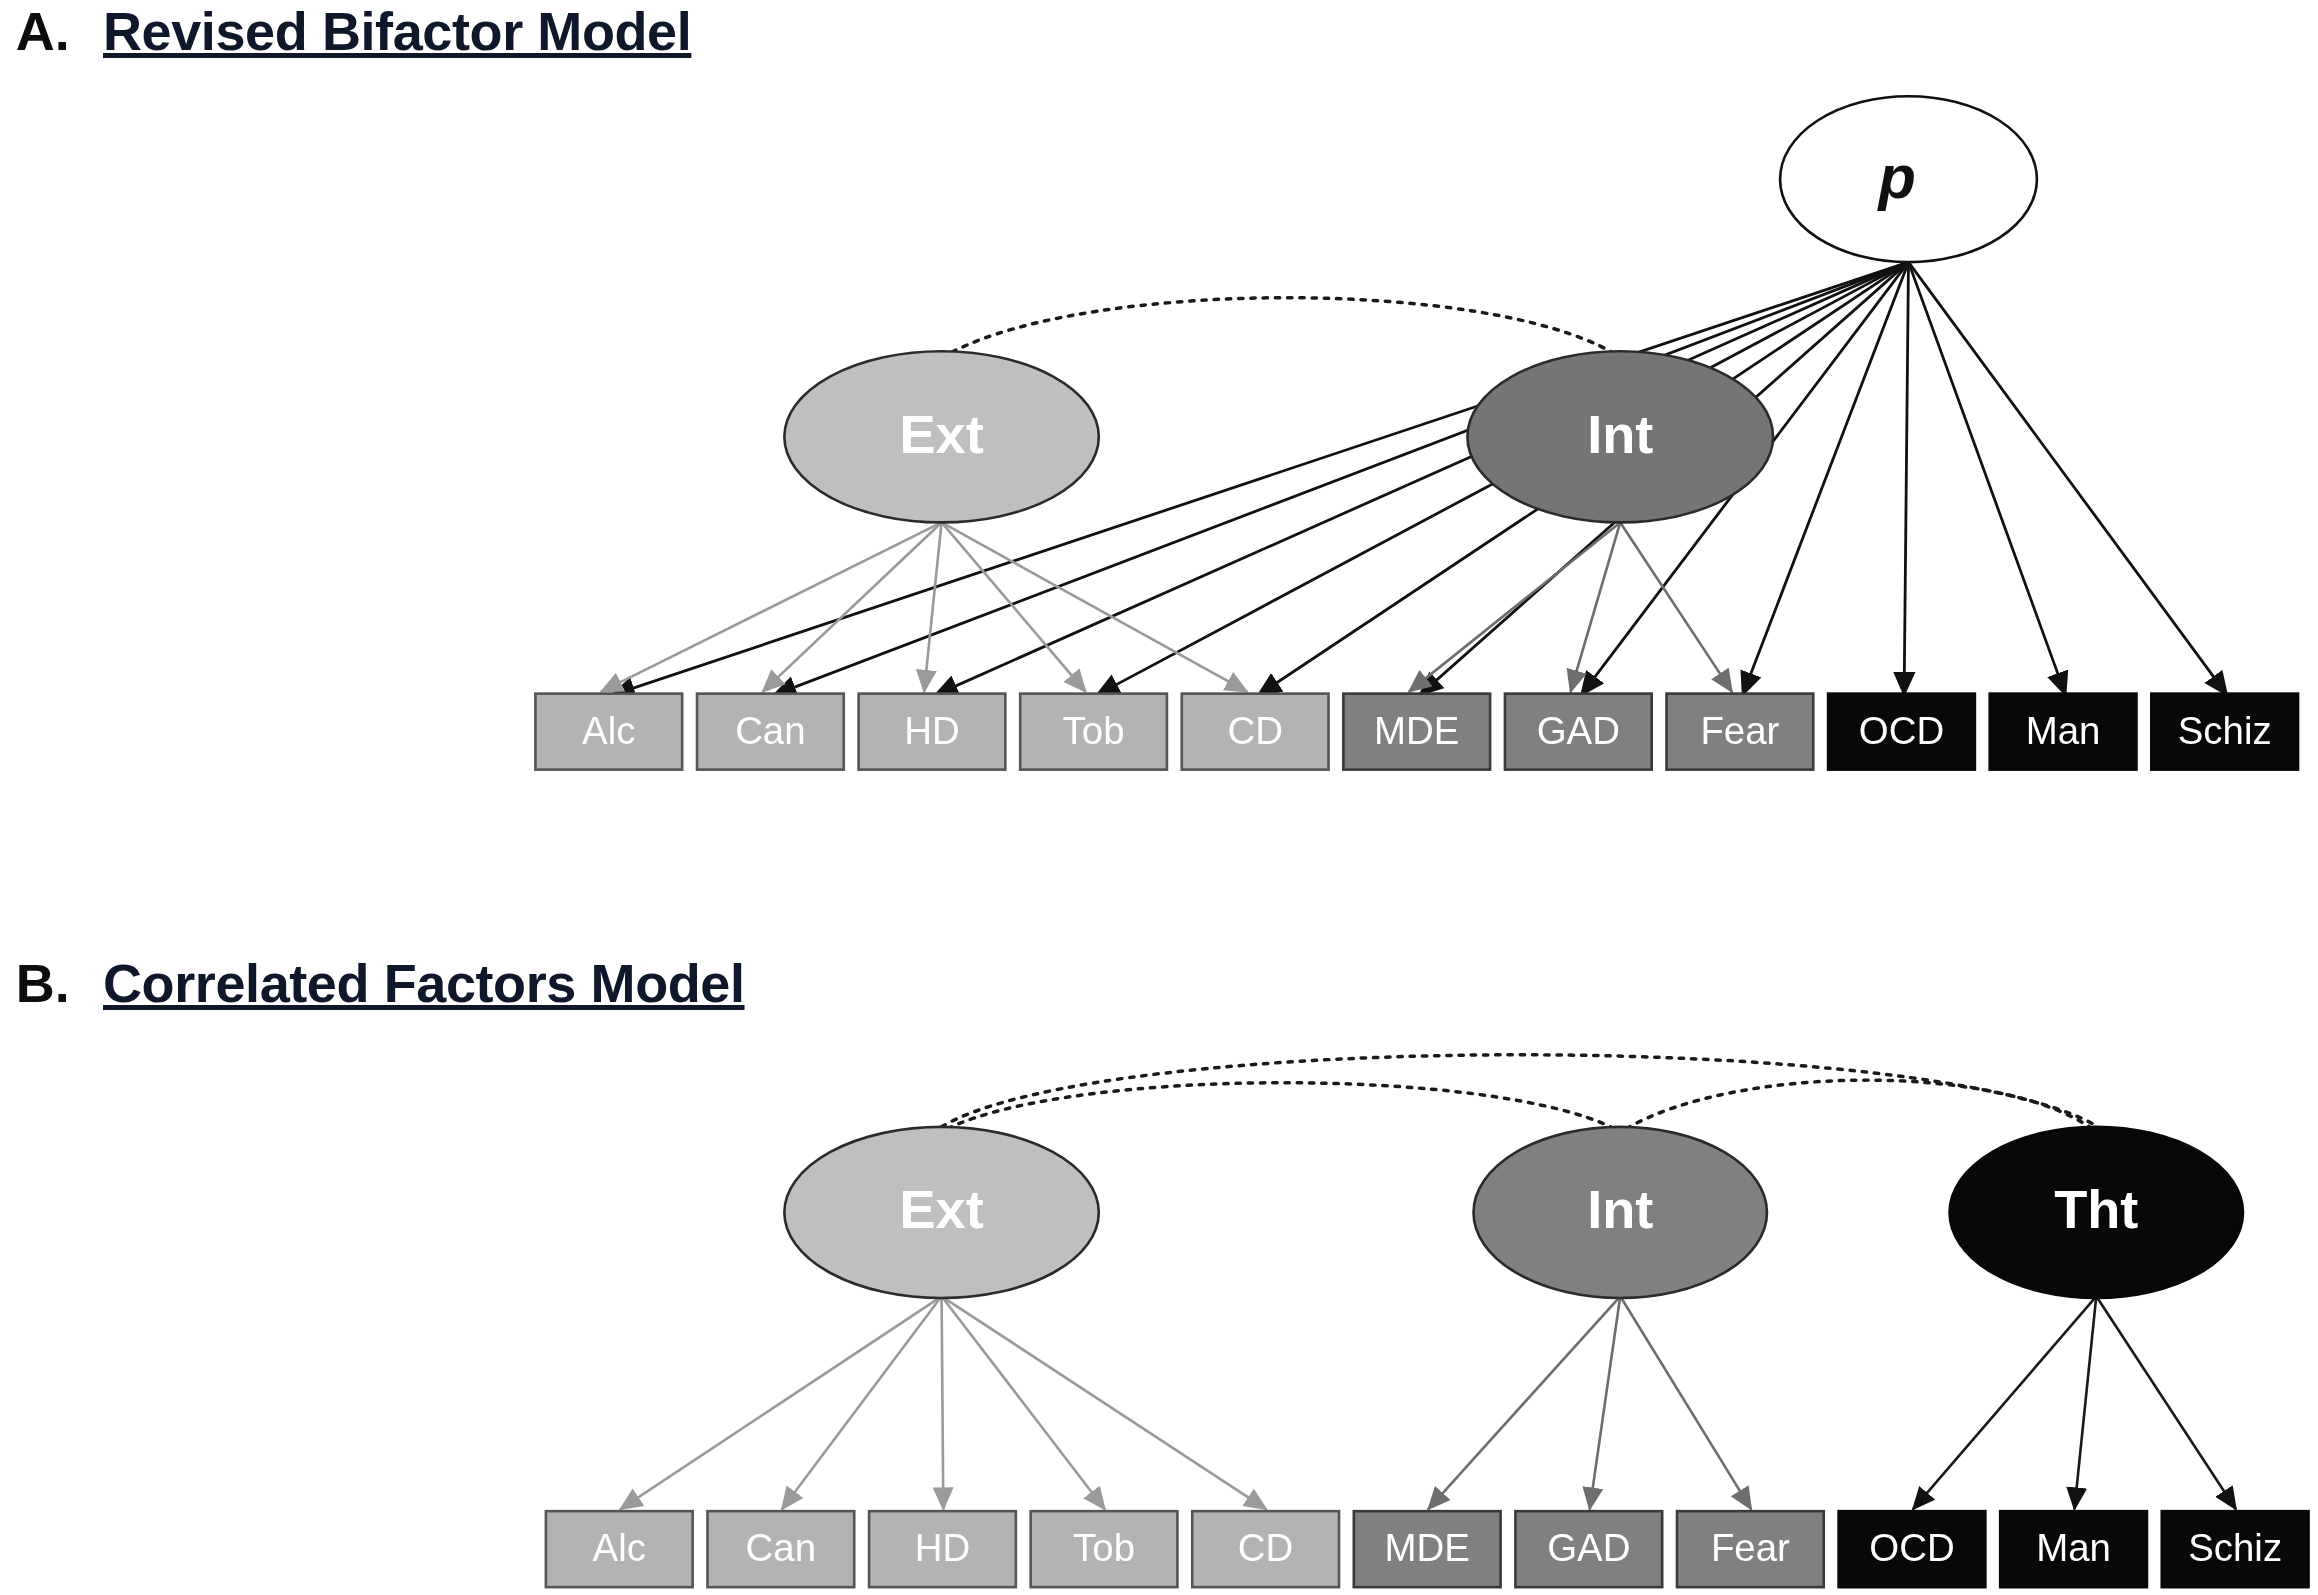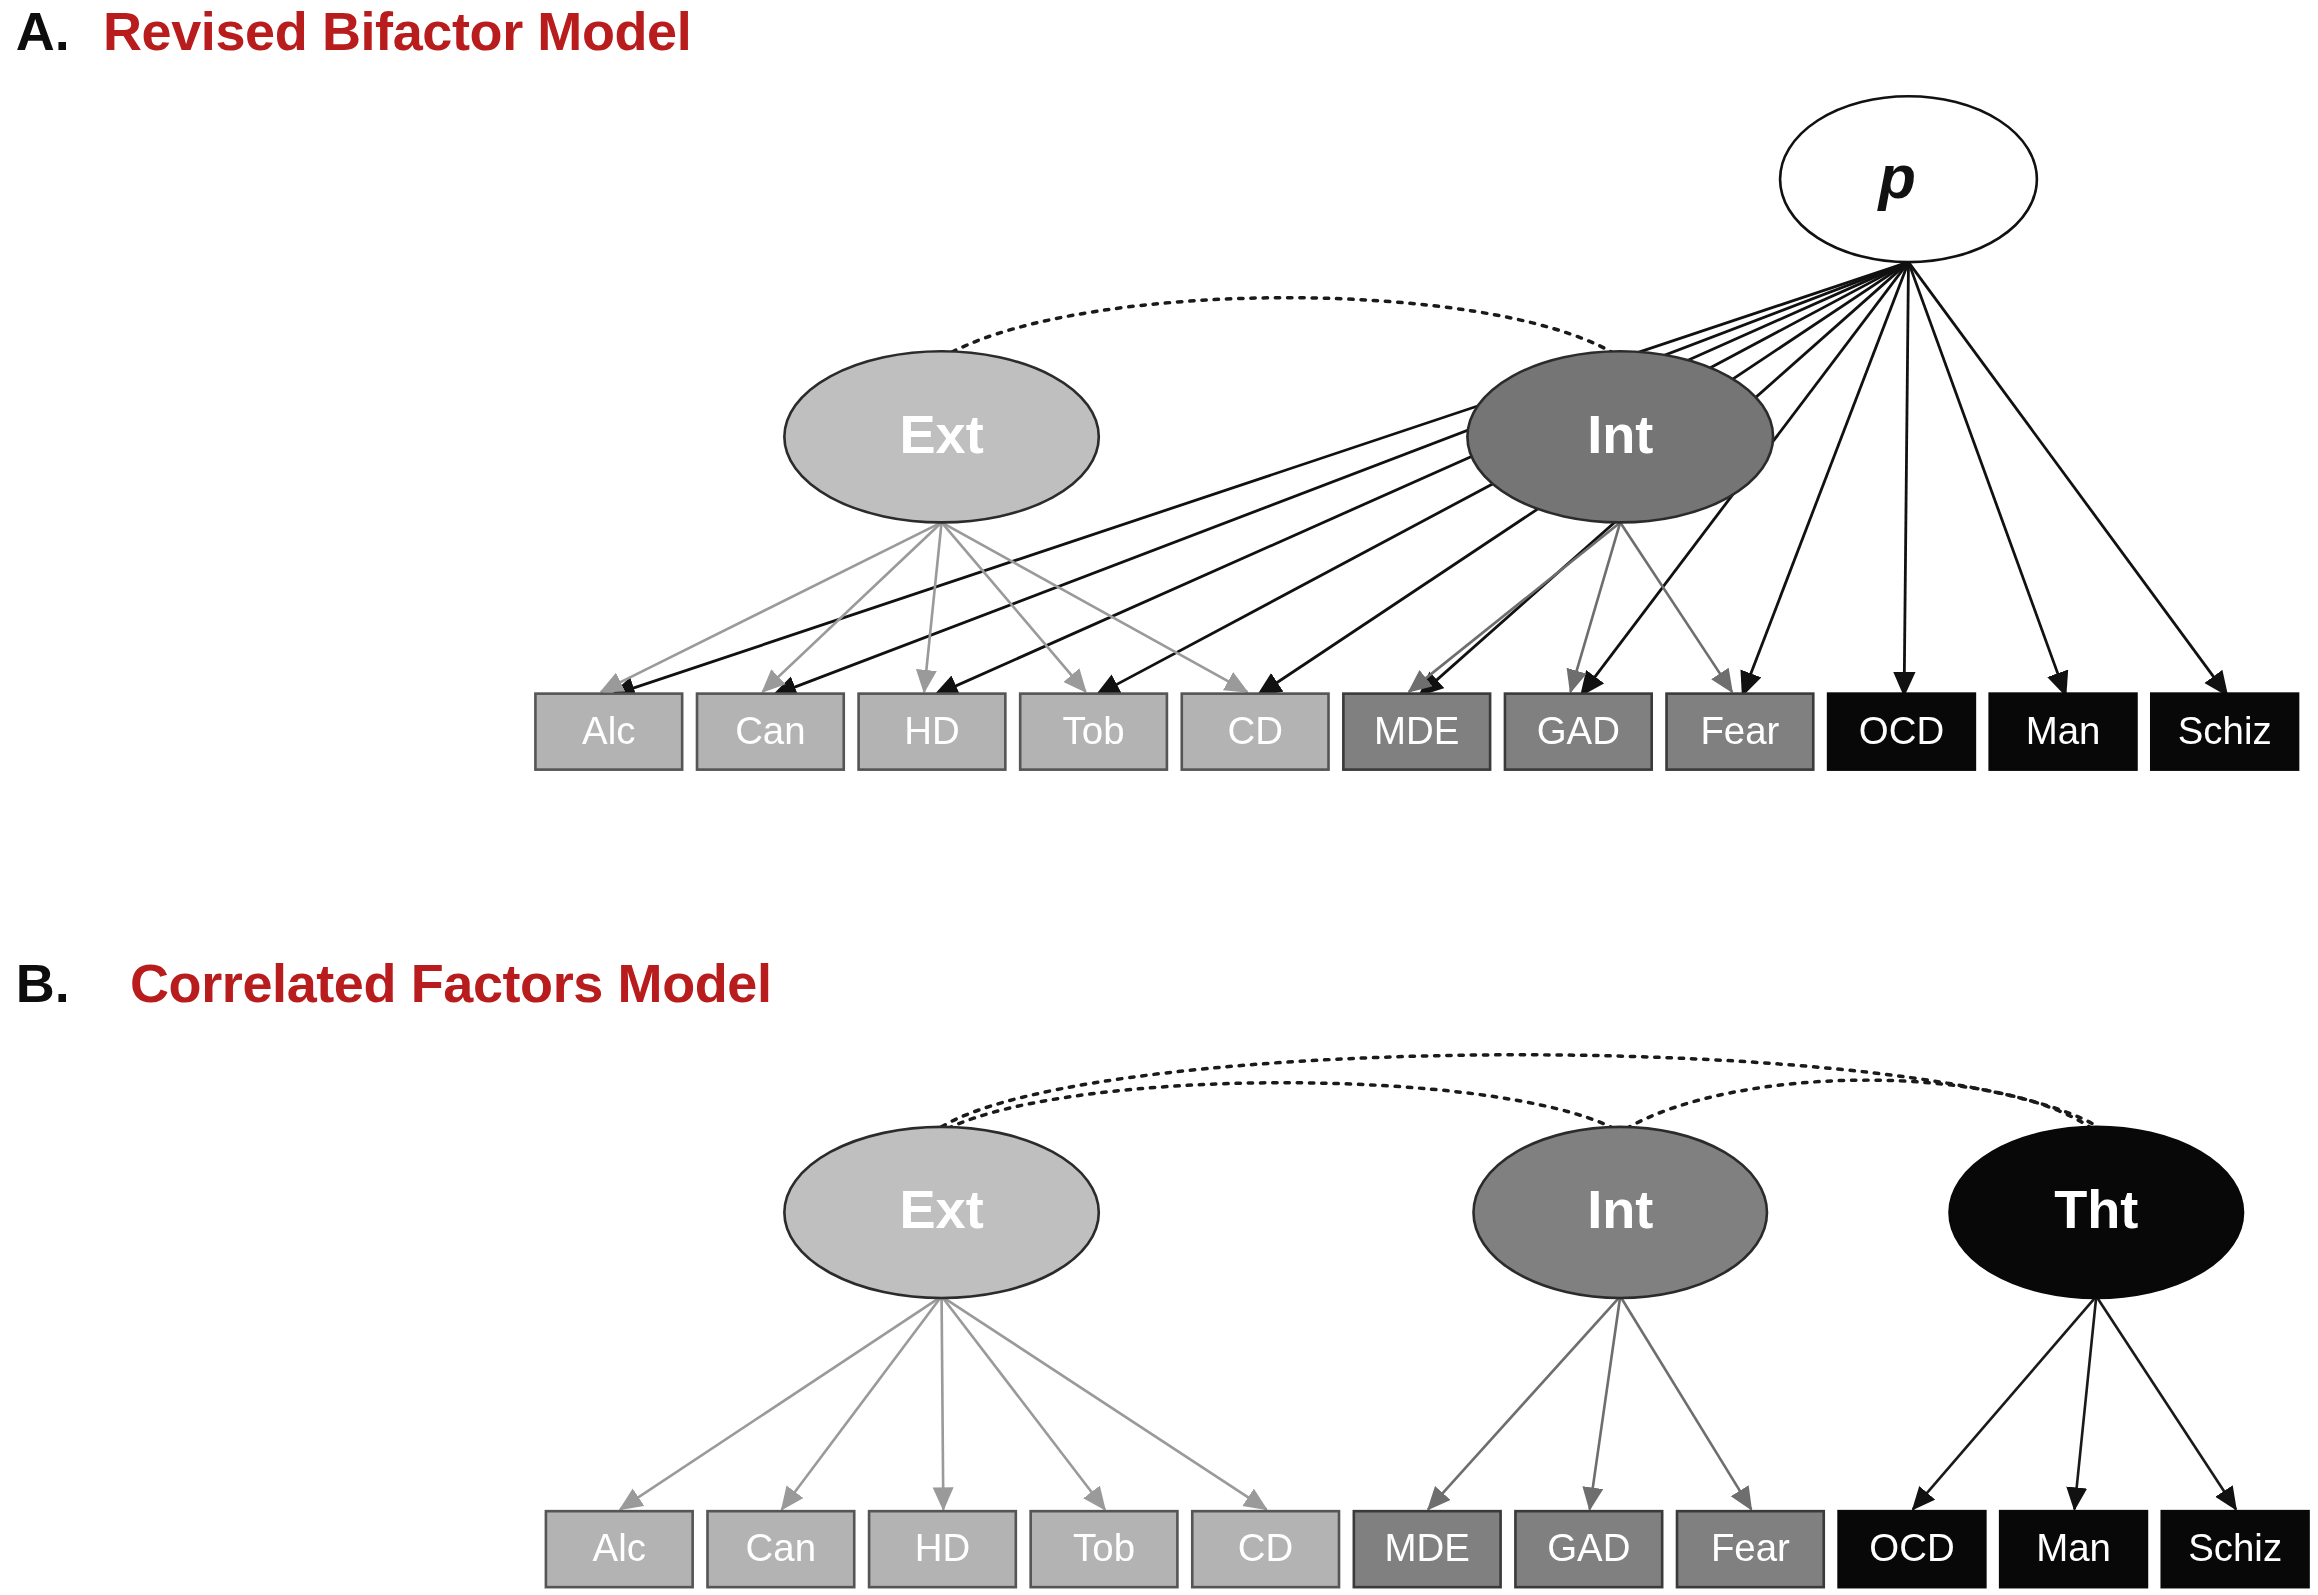--- a/index.html
+++ b/index.html
@@ -1,37 +1,37 @@
 <!DOCTYPE html>
 <html style="font-size:14px"><head>
 <meta charset="utf-8">
 <style>
   html,body{margin:0;padding:0;background:#ffffff;}
   body{width:2319px;height:1596px;font-family:"Liberation Sans",sans-serif;}
   #stage{position:relative;width:2319px;height:1596px;overflow:hidden;background:#fff;}
-  .panel-title{position:absolute;white-space:nowrap;color:#b91c1c;font-weight:700;}
+  .panel-title{position:absolute;white-space:nowrap;color:#0f172a;font-weight:700;text-decoration:underline;}
   .panel-letter{position:absolute;white-space:nowrap;color:#0d0d0d;font-weight:700;}
   .panel-title{font-size:54px;letter-spacing:-0.4px;font-weight:600;}
   .panel-letter{font-size:54px;font-weight:700;}
   svg.diagram{position:absolute;left:0;top:0;width:2319px;height:1596px;}
   text{font-family:"Liberation Sans",sans-serif;}
   .boxlabel{font-size:44px;fill:#ffffff;text-anchor:middle;dominant-baseline:middle;}
   .ovallabel{font-size:62px;font-weight:700;fill:#ffffff;text-anchor:middle;dominant-baseline:middle;}
   .plabel{font-size:70px;font-weight:700;font-style:italic;fill:#111111;text-anchor:middle;dominant-baseline:middle;}
 </style>
 </head>
 <body>
 
 <div id="stage">
 
   <div class="panel-letter" style="left:15.7px;top:0px;">A.</div>
   <div class="panel-title" style="left:103px;top:0px;">Revised Bifactor Model</div>
 
   <div class="panel-letter" style="left:15.7px;top:952px;">B.</div>
-  <div class="panel-title" style="left:103px;top:952px;margin-left:27px;">Correlated Factors Model</div>
+  <div class="panel-title" style="left:103px;top:952px;">Correlated Factors Model</div>
 
   <svg class="diagram" viewBox="0 0 2655 1827">
     <defs>
       <marker id="ahLight" markerWidth="10" markerHeight="10" refX="8.4" refY="4" orient="auto">
         <path d="M0,0 L9,4 L0,8 z" fill="#9a9a9a"></path>
       </marker>
       <marker id="ahMid" markerWidth="10" markerHeight="10" refX="8.4" refY="4" orient="auto">
         <path d="M0,0 L9,4 L0,8 z" fill="#6e6e6e"></path>
       </marker>
       <marker id="ahDark" markerWidth="10" markerHeight="10" refX="8.4" refY="4" orient="auto">

